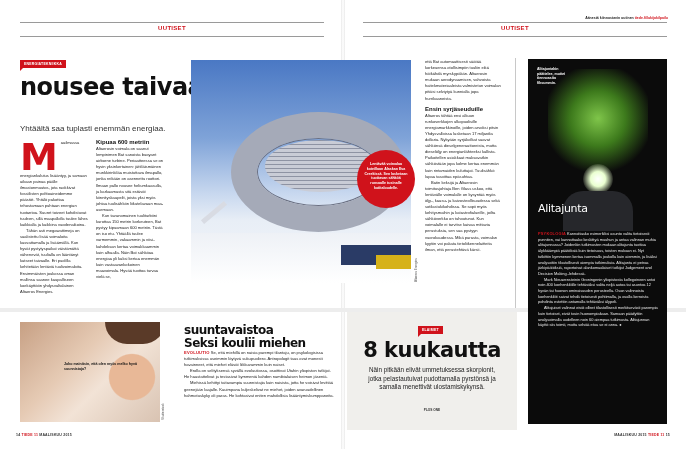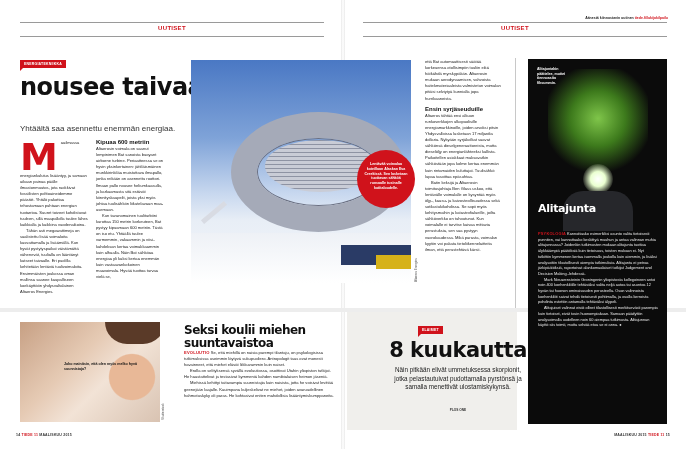--- a/index.html
+++ b/index.html
@@ -37,28 +37,28 @@
   .bubble { position: absolute; left: 168px; top: 150px; width: 58px; height: 58px; border-radius: 50%; background: #d0121b; color: #fff; font-size: 3.6px; line-height: 4.8px; font-weight: bold; text-align: center; padding: 12px 6px; }
   .credit { position: absolute; font-size: 3px; color: #555; transform: rotate(-90deg); transform-origin: left top; white-space: nowrap; }
 
   .divider-v { position: absolute; width: 1px; background: #c8c8c8; }
 
   .photo-couple { left: 20px; top: 322px; width: 140px; height: 100px; background: radial-gradient(circle at 80% 55%, #e8b897 0 18%, transparent 19%), linear-gradient(135deg, #c7a084 0%, #e6cbb5 40%, #f2e3d6 60%, #d9c3b2 100%); }
   .photo-couple .caption { position: absolute; left: 44px; top: 40px; font-size: 3.6px; font-weight: bold; line-height: 4.8px; color: #111; }
   .photo-couple .hair { position: absolute; left: 85px; top: 0; width: 60px; height: 22px; background: #5a3a28; border-radius: 0 0 30px 30px; }
 
   .grey-box { position: absolute; left: 347px; top: 312px; width: 170px; height: 118px; background: #f0efec; }
-  .center-text { position: absolute; text-align: center; margin-left: 26px; }
+  .center-text { position: absolute; text-align: center; }
 
   .dark-panel { position: absolute; left: 528px; top: 59px; width: 139px; height: 365px; background: #0b0b0b; overflow: hidden; }
   .dark-panel .glow { position: absolute; left: 20px; top: 10px; width: 100px; height: 110px; background: radial-gradient(circle at 50% 45%, #7fc54a 0%, #3d7a1c 35%, rgba(20,40,10,0) 70%); }
   .dark-panel .flash { position: absolute; left: 55px; top: 105px; width: 30px; height: 30px; border-radius: 50%; background: radial-gradient(circle, #ffffff 0%, #eaffd0 35%, rgba(120,200,60,0) 75%); }
   .dark-panel .suit { position: absolute; left: 35px; top: 132px; width: 70px; height: 40px; background: #26272b; border-radius: 20px 20px 0 0; }
   .dark-caption { position: absolute; left: 9px; top: 8px; font-size: 3.6px; line-height: 4.6px; color: #fff; font-weight: bold; }
-  .dark-headline { position: absolute; left: 10px; top: 144px; font-family: "DejaVu Sans", sans-serif; font-weight: bold; font-size: 11px; line-height: 12px; color: #fff; letter-spacing: -0.3px; }
+  .dark-headline { position: absolute; left: 10px; top: 144px; font-family: "DejaVu Sans", sans-serif; font-weight: normal; font-size: 11px; line-height: 12px; color: #fff; letter-spacing: -0.3px; }
   .dark-body { position: absolute; left: 10px; top: 172px; width: 120px; font-size: 3.9px; line-height: 5.7px; color: #eaeaea; }
   .dark-body p { text-indent: 6px; }
   .dark-body p.first { text-indent: 0; }
   .red-tag { color: #d0121b; font-weight: bold; letter-spacing: 0.2px; }
 
   .folio { position: absolute; top: 433px; font-size: 3.5px; font-weight: bold; color: #333; letter-spacing: 0.2px; }
   .folio .red { color: #d0121b; }
 </style>
 </head>
 <body>
@@ -76,21 +76,21 @@
   <span class="red">tiede.fi/lukijakilpailu</span>
 </div>
 <div class="section-rule" style="top:22px; left:363px;"></div>
 <div class="section-label" style="left:363px;">UUTISET</div>
 <div class="section-rule" style="top:36px; left:363px;"></div>
 
 <div class="kicker" style="left:20px; top:60px;">ENERGIATEKNIIKKA</div>
 <div class="headline" style="left:20px; top:75px; font-size:24px;">
   <div>nousee taivaalle</div>
 </div>
-<div class="standfirst" style="left:20px; top:124px;">Yhtäältä saa asennettu enemmän energiaa.</div>
+<div class="standfirst" style="left:20px; top:124px;">Yhtäältä saa tuplasti enemmän energiaa.</div>
 
 <div class="body-text" style="left:20px; top:140px; width:68px;">
   <span class="dropcap">M</span>
   <p class="first">aailmassa energiankulutus lisääntyy, ja samaan aikaan painaa päälle ilmastonmuutos, jota ruokkivat fossiilisten polttoaineidemme päästöt. Yhtälö pakottaa tehostamaan puhtaan energian tuotantoa. Suuret toiveet kohdistuvat tuuleen, sillä maapallolla tuulee lähes kaikkialla ja kaikkina vuodenaikoina.</p>
   <p>Tähän asti megawattimeja on saalistettu lisää voimaloita kasvattamalla ja lisäämällä. Kun hyvät pystytyspaikat väistämättä vähenevät, tuulialla on lääntänyt katseet taivaalle. Eri puolilla kehitetään lentäviä tuulivoimaloita. Ensimmäisten joukossa oman mallinsa saanee kaupalliseen koekäyttöön yhdysvaltalainen Altaeros Energies.</p>
 </div>
 
 <div class="body-text" style="left:96px; top:138px; width:68px;">
   <div class="subhead" style="margin-top:0;">Kipuaa 600 metriin</div>
   <p class="first">Altaerosin voimala on saanut lempinimen Bat sanoista buoyant airborne turbine. Periaatteessa se on hyvin yksinkertainen: jättiläismäinen munkkirinkiläa muistuttava ilmapallo, jonka reikään on asennettu roottori. Ilmaan pallo nousee heliumkaasulla, ja karkaamasta sitä estävät kiinnityskaapelit, joista yksi myös johtaa tuulisähkön liikutelavaan maa-asemaan.</p>
@@ -119,22 +119,22 @@
 
 <div style="position:absolute; left:0; top:308px; width:686px; height:4px; background:#ededed;"></div>
 
 <div class="photo photo-couple">
   <div class="hair"></div>
   <div class="caption">Joko mainitsin, että olen myös melko hyvä suunnistaja?</div>
 </div>
 <div class="credit" style="left:161px; top:420px;">Shutterstock</div>
 
 <div class="headline" style="left:184px; top:324px; font-size:12px; line-height:13px;">
+  <div>suuntavaistoa</div>
   <div>Seksi koulii miehen</div>
-  <div>suuntavaistoa</div>
 </div>
 <div class="body-text" style="left:184px; top:350px; width:150px;">
   <p class="first"><span class="red-tag">EVOLUUTIO</span> <span>Se, että miehillä on naisia parempi tilantaju, on psykologisissa tutkimuksissa useimmin löytyvä sukupuoliero. Antropologit taas ovat monesti havainneet, että miehet elävät liikkuvammin kuin naiset.</span></p>
   <p>Erolla on selityksensä syvällä evoluutiossa, osoittivat Utahin yliopiston tutkijat. He haastattelivat ja testasivat kymmeniä kahden namibialaisen heimon jäseniä.</p>
   <p>Miehissä kehittyi taitavampia suunnistajia kuin naisista, jotta he voisivat levittää geenejään laajalle. Kauimpana kuljeskelivat ne miehet, joiden avaruudellinen hahmotuskyky oli paras. He kohtasivat eniten mahdollisia lisääntymiskumppaneita.</p>
 </div>
 
 <div class="grey-box"></div>
 <div class="kicker" style="left:418px; top:326px;">ELÄIMET</div>
 <div class="headline center-text" style="left:347px; top:340px; width:170px; font-size:21px;">8 kuukautta</div>

